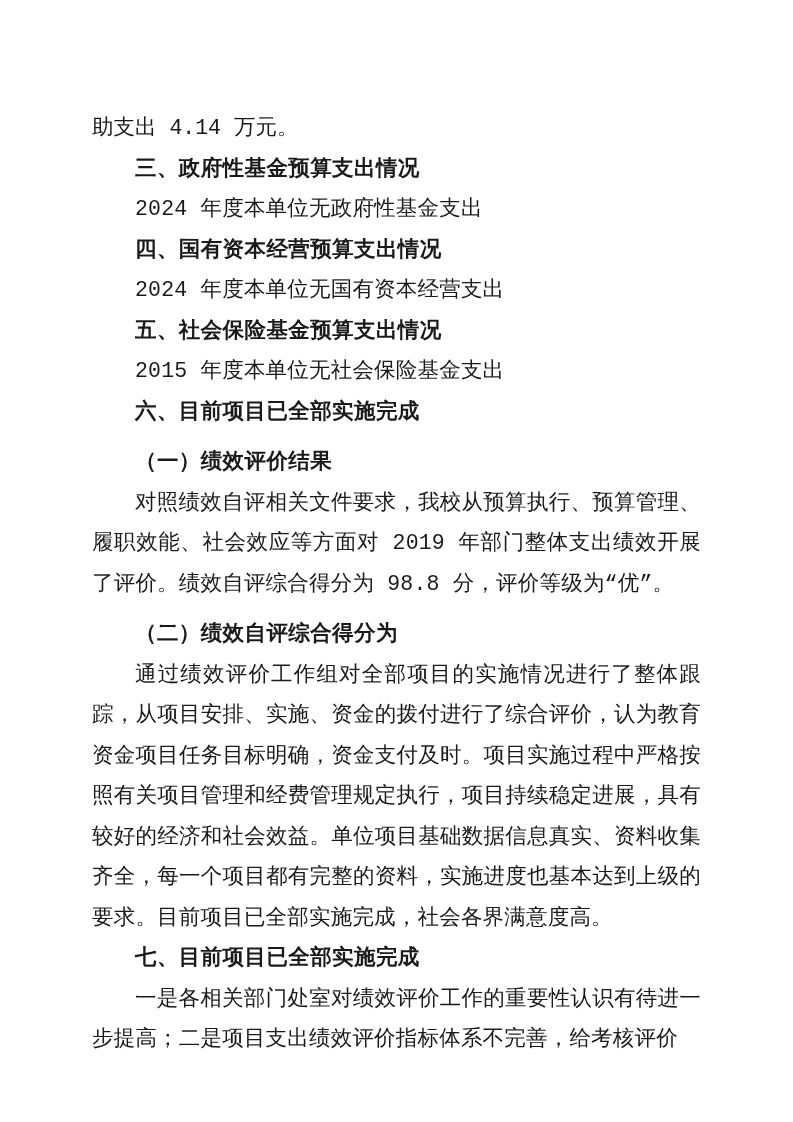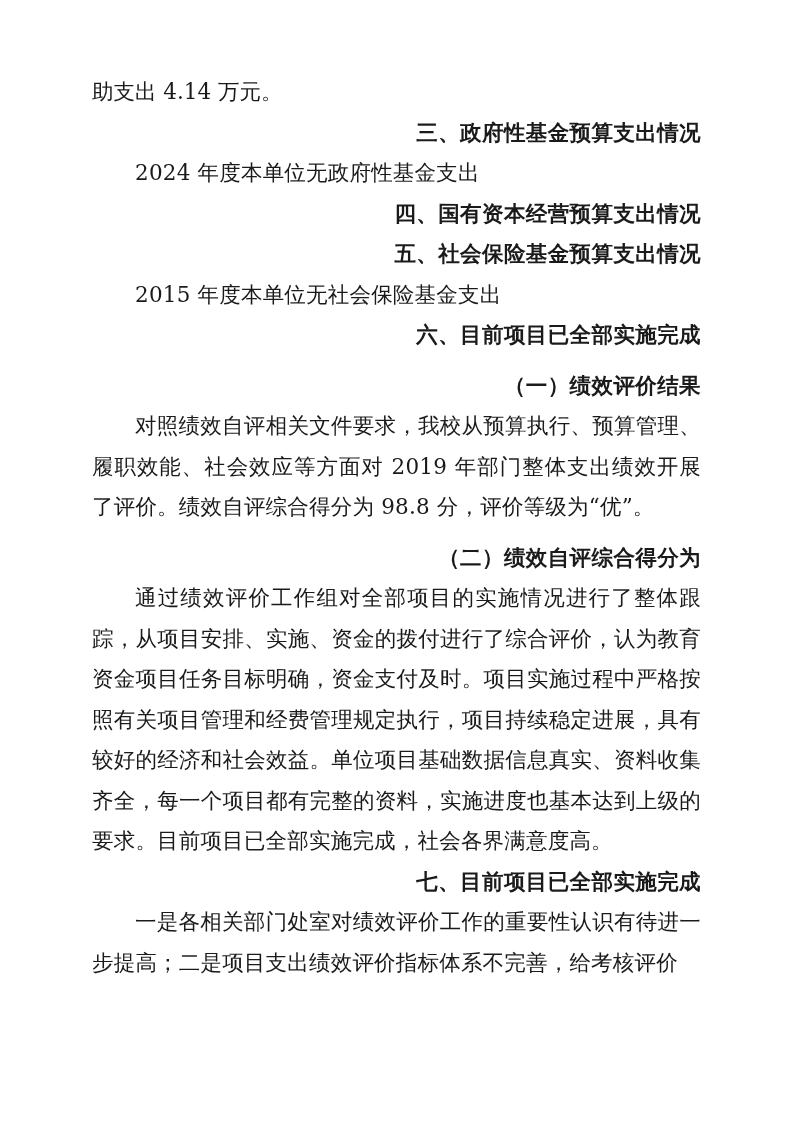--- a/index.html
+++ b/index.html
@@ -12,31 +12,31 @@
     height: 1122px;
     font-family: "DejaVu Serif", "Liberation Serif", serif;
     color: #1a1a1a;
     overflow: hidden;
   }
   .page {
     position: relative;
     width: 793px;
     height: 1122px;
     box-sizing: border-box;
-    padding: 72px 92px 60px 92px;
+    padding: 108px 92px 60px 92px;
     background: #ffffff;
+    font-family: Liberation Mono, monospace;
   }
   .doc-body {
     font-size: 21.5px;
     line-height: 40.5px;
   }
   p {
     margin: 0;
     padding: 0;
-    text-align: right;
   }
   .para {
     text-indent: 2em;
     text-align: justify;
     text-justify: inter-ideograph;
     letter-spacing: 0.2px;
   }
   .para-cont {
     text-indent: 0;
     text-align: justify;
@@ -56,20 +56,21 @@
 </style>
 </head>
 <body>
 
 <div class="page">
   <div class="doc-body" id="doc-body">
       <p class="para-cont">助支出 4.14 万元。</p>
       <p class="heading">三、政府性基金预算支出情况</p>
       <p class="para">2024 年度本单位无政府性基金支出</p>
       <p class="heading">四、国有资本经营预算支出情况</p>
+      <p class="para">2024 年度本单位无国有资本经营支出</p>
       <p class="heading">五、社会保险基金预算支出情况</p>
       <p class="para">2015 年度本单位无社会保险基金支出</p>
       <p class="heading">六、目前项目已全部实施完成</p>
       <p class="subheading">（一）绩效评价结果</p>
       <p class="para">对照绩效自评相关文件要求，我校从预算执行、预算管理、履职效能、社会效应等方面对 2019 年部门整体支出绩效开展了评价。绩效自评综合得分为 98.8 分，评价等级为“优”。</p>
       <p class="subheading">（二）绩效自评综合得分为</p>
       <p class="para">通过绩效评价工作组对全部项目的实施情况进行了整体跟踪，从项目安排、实施、资金的拨付进行了综合评价，认为教育资金项目任务目标明确，资金支付及时。项目实施过程中严格按照有关项目管理和经费管理规定执行，项目持续稳定进展，具有较好的经济和社会效益。单位项目基础数据信息真实、资料收集齐全，每一个项目都有完整的资料，实施进度也基本达到上级的要求。目前项目已全部实施完成，社会各界满意度高。</p>
       <p class="heading">七、目前项目已全部实施完成</p>
       <p class="para">一是各相关部门处室对绩效评价工作的重要性认识有待进一步提高；二是项目支出绩效评价指标体系不完善，给考核评价</p>
     </div>

